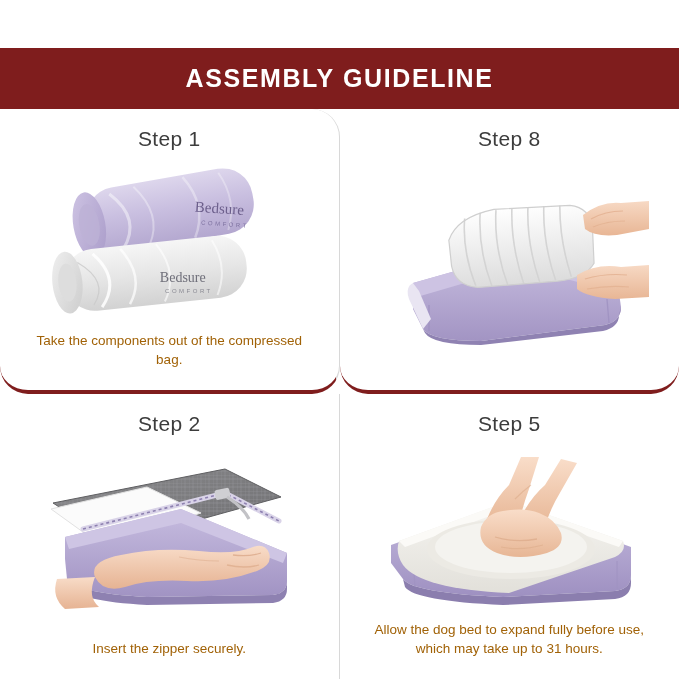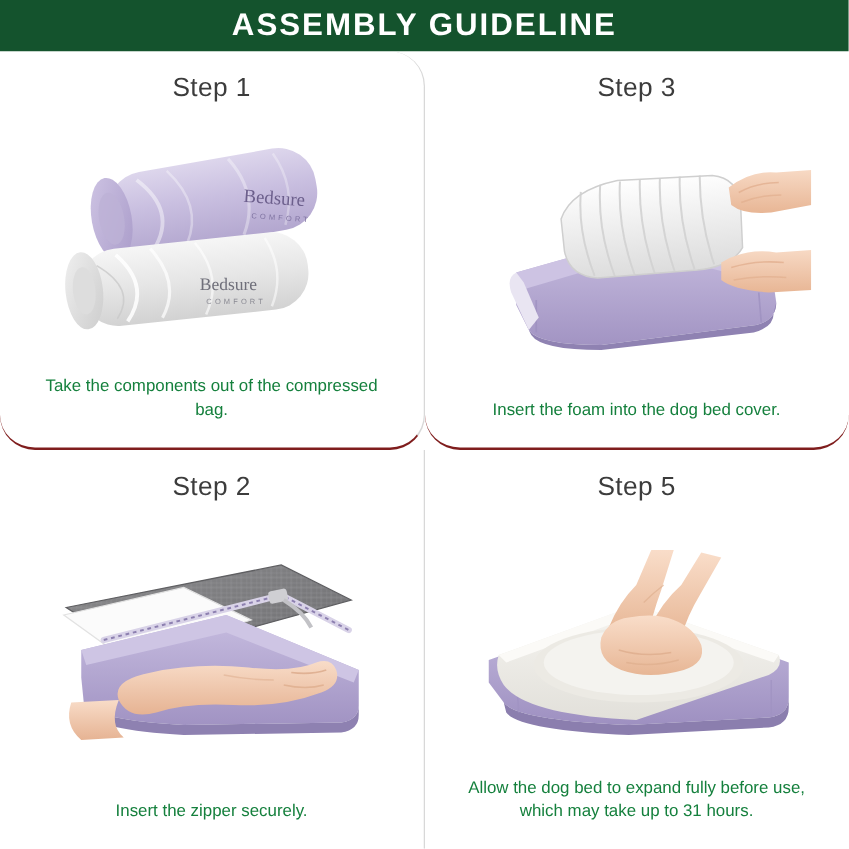--- a/index.html
+++ b/index.html
@@ -19,26 +19,27 @@
     width: 679px;
     height: 679px;
     display: flex;
     flex-direction: column;
     background: #ffffff;
     position: relative;
   }
 
   
   .header {
-    height: 41px;
-    background: #14532d;
+    height: 61px;
+    background: #7f1d1d;
     display: flex;
     align-items: center;
     justify-content: center;
     flex: 0 0 auto;
+    margin-top: 48px;
   }
   .header-title {
     color: #ffffff;
     font-size: 25px;
     font-weight: bold;
     letter-spacing: 1.6px;
     text-align: center;
   }
 
   
@@ -52,21 +53,21 @@
   .cell {
     position: relative;
     display: flex;
     flex-direction: column;
     align-items: center;
     box-sizing: border-box;
     padding: 14px 18px 10px 18px;
     overflow: hidden;
   }
   .cell.border-r { border-right: 1px solid #d8d8d8; }
-  .cell.border-b { border-bottom: 2px solid #7f1d1d; border-radius: 28px; }
+  .cell.border-b { border-bottom: 4px solid #7f1d1d; border-radius: 28px; }
 
   .step-title {
     font-size: 21px;
     color: #3c3c3c;
     font-weight: normal;
     margin: 4px 0 2px 0;
     letter-spacing: 0.3px;
   }
 
   .art {
@@ -74,21 +75,21 @@
     width: 100%;
     display: flex;
     align-items: center;
     justify-content: center;
     position: relative;
   }
 
   .caption {
     font-size: 13.5px;
     line-height: 1.45;
-    color: #15803d;
+    color: #a16207;
     text-align: center;
     max-width: 290px;
     margin-bottom: 10px;
   }
 
   svg { display: block; }
 </style>
 </head>
 <body>
 
@@ -149,21 +150,21 @@
             <path d="M40 100 q30 22 12 44" stroke="#c9c9c9" stroke-width="1.2" fill="none" opacity="0.8"></path>
             <text x="120" y="128" font-family="Liberation Serif, serif" font-size="14" fill="#6f6f7a" transform="rotate(6 120 128)">Bedsure</text>
             <text x="124" y="140" font-family="Liberation Sans, sans-serif" font-size="6" letter-spacing="2.5" fill="#8a8a93" transform="rotate(6 124 140)">COMFORT</text>
           </g>
         </svg>
       </div>
       <div class="caption">Take the components out of the compressed bag.</div>
     </div>
 
     <div class="cell border-b">
-      <div class="step-title">Step 3</div>
+      <div class="step-title">Step 8</div>
       <div class="art">
         <svg width="280" height="175" viewBox="0 0 280 175">
           <defs>
             <linearGradient id="cover2" x1="0" y1="0" x2="0" y2="1">
               <stop offset="0%" stop-color="#c8bee0"></stop>
               <stop offset="100%" stop-color="#a294c3"></stop>
             </linearGradient>
             <linearGradient id="foam2" x1="0" y1="0" x2="0" y2="1">
               <stop offset="0%" stop-color="#ffffff"></stop>
               <stop offset="100%" stop-color="#dcdcdc"></stop>
@@ -199,21 +200,20 @@
 
           <path d="M214 36 Q232 22 252 24 L280 22 L280 50 L248 56 Q226 58 216 50 Z" fill="url(#skin2)"></path>
           <path d="M222 40 Q236 32 254 32" stroke="#e0ab8a" stroke-width="1.2" fill="none" opacity="0.7"></path>
           <path d="M224 48 Q238 42 256 42" stroke="#e0ab8a" stroke-width="1.2" fill="none" opacity="0.6"></path>
 
           <path d="M208 96 Q228 84 252 88 L280 86 L280 118 L246 120 Q218 118 208 110 Z" fill="url(#skin2)"></path>
           <path d="M216 100 Q236 94 258 96" stroke="#e0ab8a" stroke-width="1.2" fill="none" opacity="0.7"></path>
           <path d="M218 110 Q240 106 260 108" stroke="#e0ab8a" stroke-width="1.2" fill="none" opacity="0.6"></path>
         </svg>
       </div>
-      <div class="caption">Insert the foam into the dog bed cover.</div>
     </div>
 
     <div class="cell border-r">
       <div class="step-title">Step 2</div>
       <div class="art">
         <svg width="280" height="175" viewBox="0 0 280 175">
           <defs>
             <linearGradient id="cover3" x1="0" y1="0" x2="0" y2="1">
               <stop offset="0%" stop-color="#c7bde0"></stop>
               <stop offset="100%" stop-color="#a193c3"></stop>

